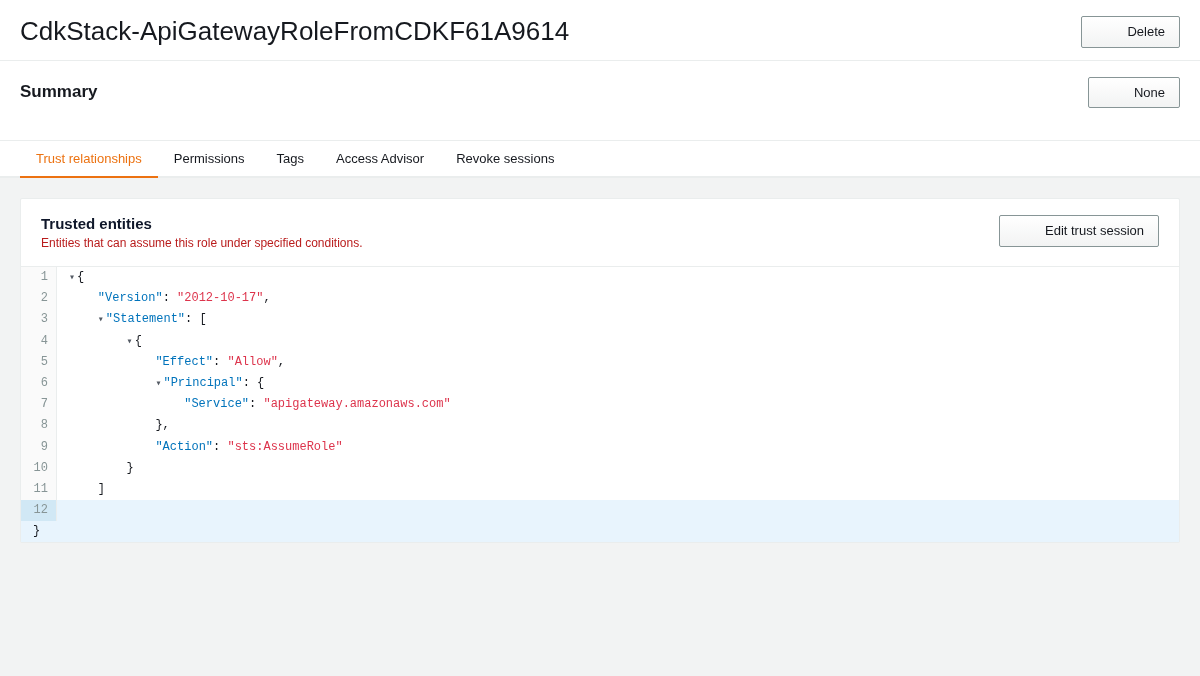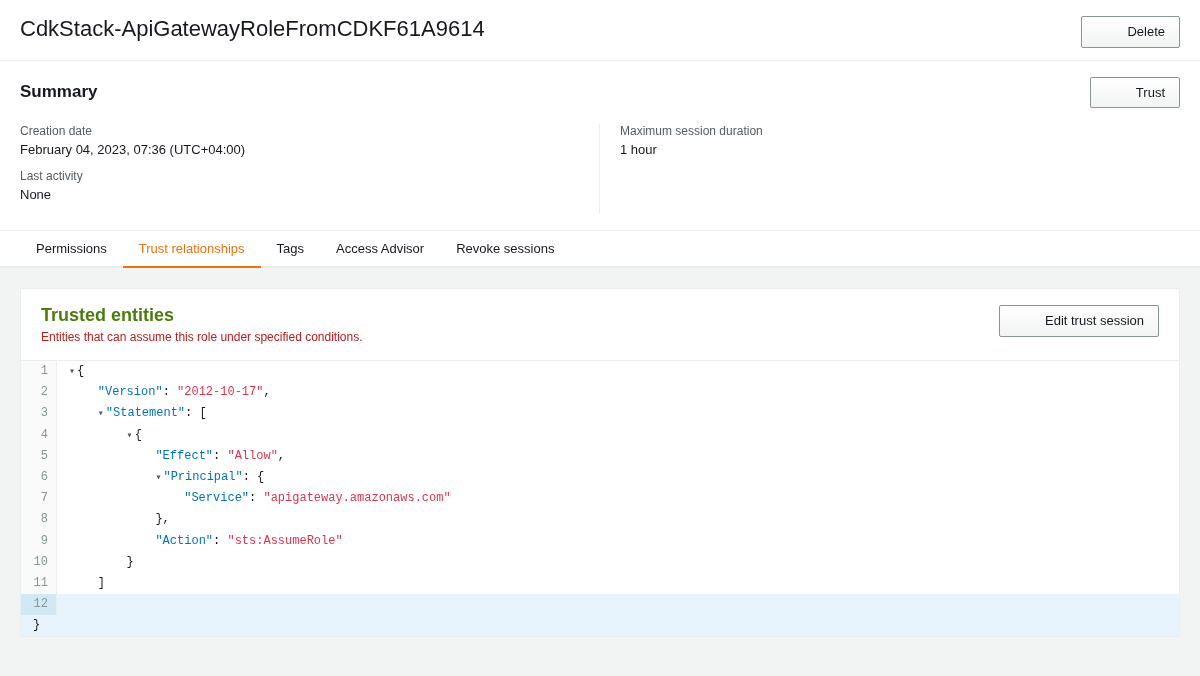--- a/index.html
+++ b/index.html
@@ -21,21 +21,21 @@
     }
     .header-section {
       padding: 16px 20px 12px 20px;
       display: flex;
       justify-content: space-between;
       align-items: flex-start;
       border-bottom: 1px solid #eaeded;
       background: #fff;
     }
     .role-title {
-      font-size: 22px;
+      font-size: 26px;
       font-weight: 400;
       color: #16191f;
     }
     .summary-section {
       padding: 16px 20px;
       background: #fff;
       border-bottom: 1px solid #eaeded;
     }
     .summary-header {
       display: flex;
@@ -106,23 +106,23 @@
       border-radius: 2px;
     }
     .card-header {
       padding: 16px 20px;
       display: flex;
       justify-content: space-between;
       align-items: flex-start;
       border-bottom: 1px solid #eaeded;
     }
     .card-title {
-      font-size: 18px;
+      font-size: 15px;
       font-weight: 700;
-      color: #4d7c0f;
+      color: #0f172a;
       margin-bottom: 4px;
     }
     .card-subtitle {
       font-size: 12px;
       color: #b91c1c;
     }
     .code-block {
       padding: 0;
       font-family: "Courier New", Courier, monospace;
       font-size: 12px;
@@ -179,40 +179,28 @@
 <div class="page-container">
 
   <div class="header-section">
     <h1 class="role-title">CdkStack-ApiGatewayRoleFromCDKF61A9614</h1>
     <button class="btn btn-default">Delete</button>
   </div>
 
   <div class="summary-section">
     <div class="summary-header">
       <span class="summary-title">Summary</span>
-      <button class="btn btn-default">Trust</button>
-    </div>
-    <div class="summary-grid">
-      <div class="summary-left">
-        <div class="field-label">Creation date</div>
-        <div class="field-value">February 04, 2023, 07:36 (UTC+04:00)</div>
-        <div class="field-label">Last activity</div>
-        <div class="field-value">None</div>
-      </div>
-      <div class="summary-right">
-        <div class="field-label">Maximum session duration</div>
-        <div class="field-value">1 hour</div>
-      </div>
+      <button class="btn btn-default">None</button>
     </div>
   </div>
 
   <div class="tabs-section">
     <ul class="tabs-list">
+      <li class="tab-item active">Trust relationships</li>
       <li class="tab-item">Permissions</li>
-      <li class="tab-item active">Trust relationships</li>
       <li class="tab-item">Tags</li>
       <li class="tab-item">Access Advisor</li>
       <li class="tab-item">Revoke sessions</li>
     </ul>
   </div>
 
   <div class="content-section">
     <div class="trusted-entities-card">
       <div class="card-header">
         <div>

